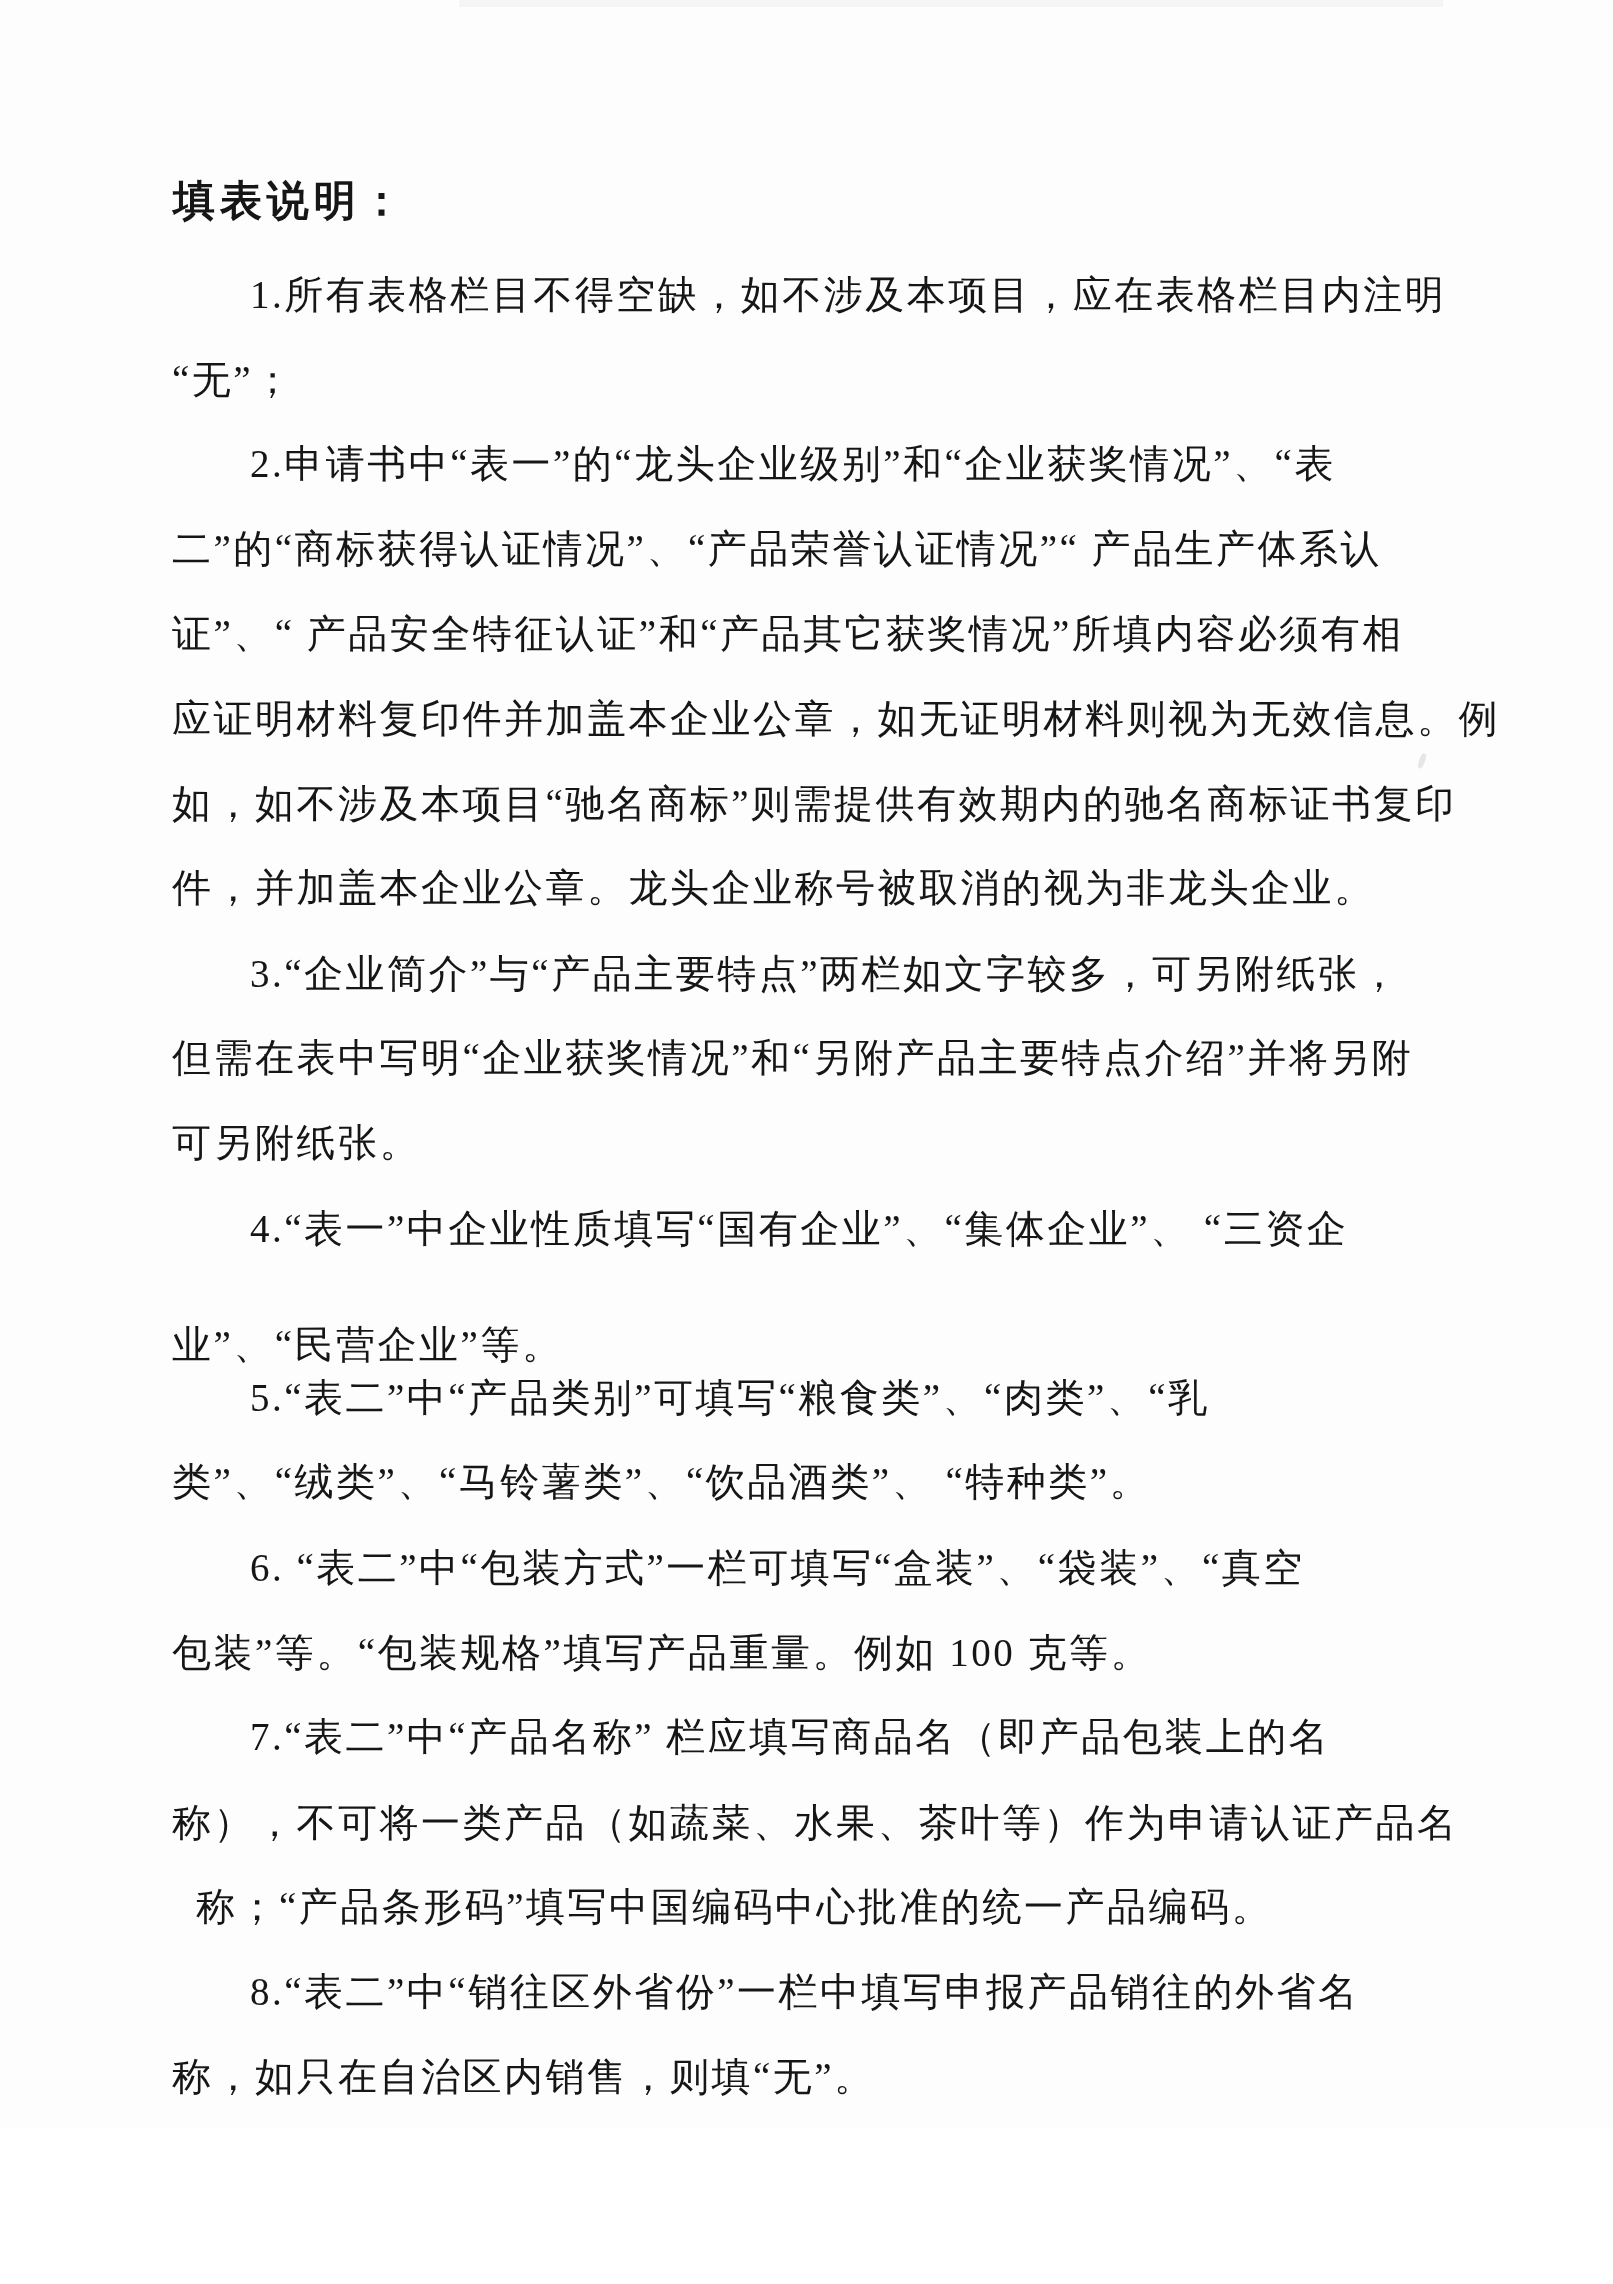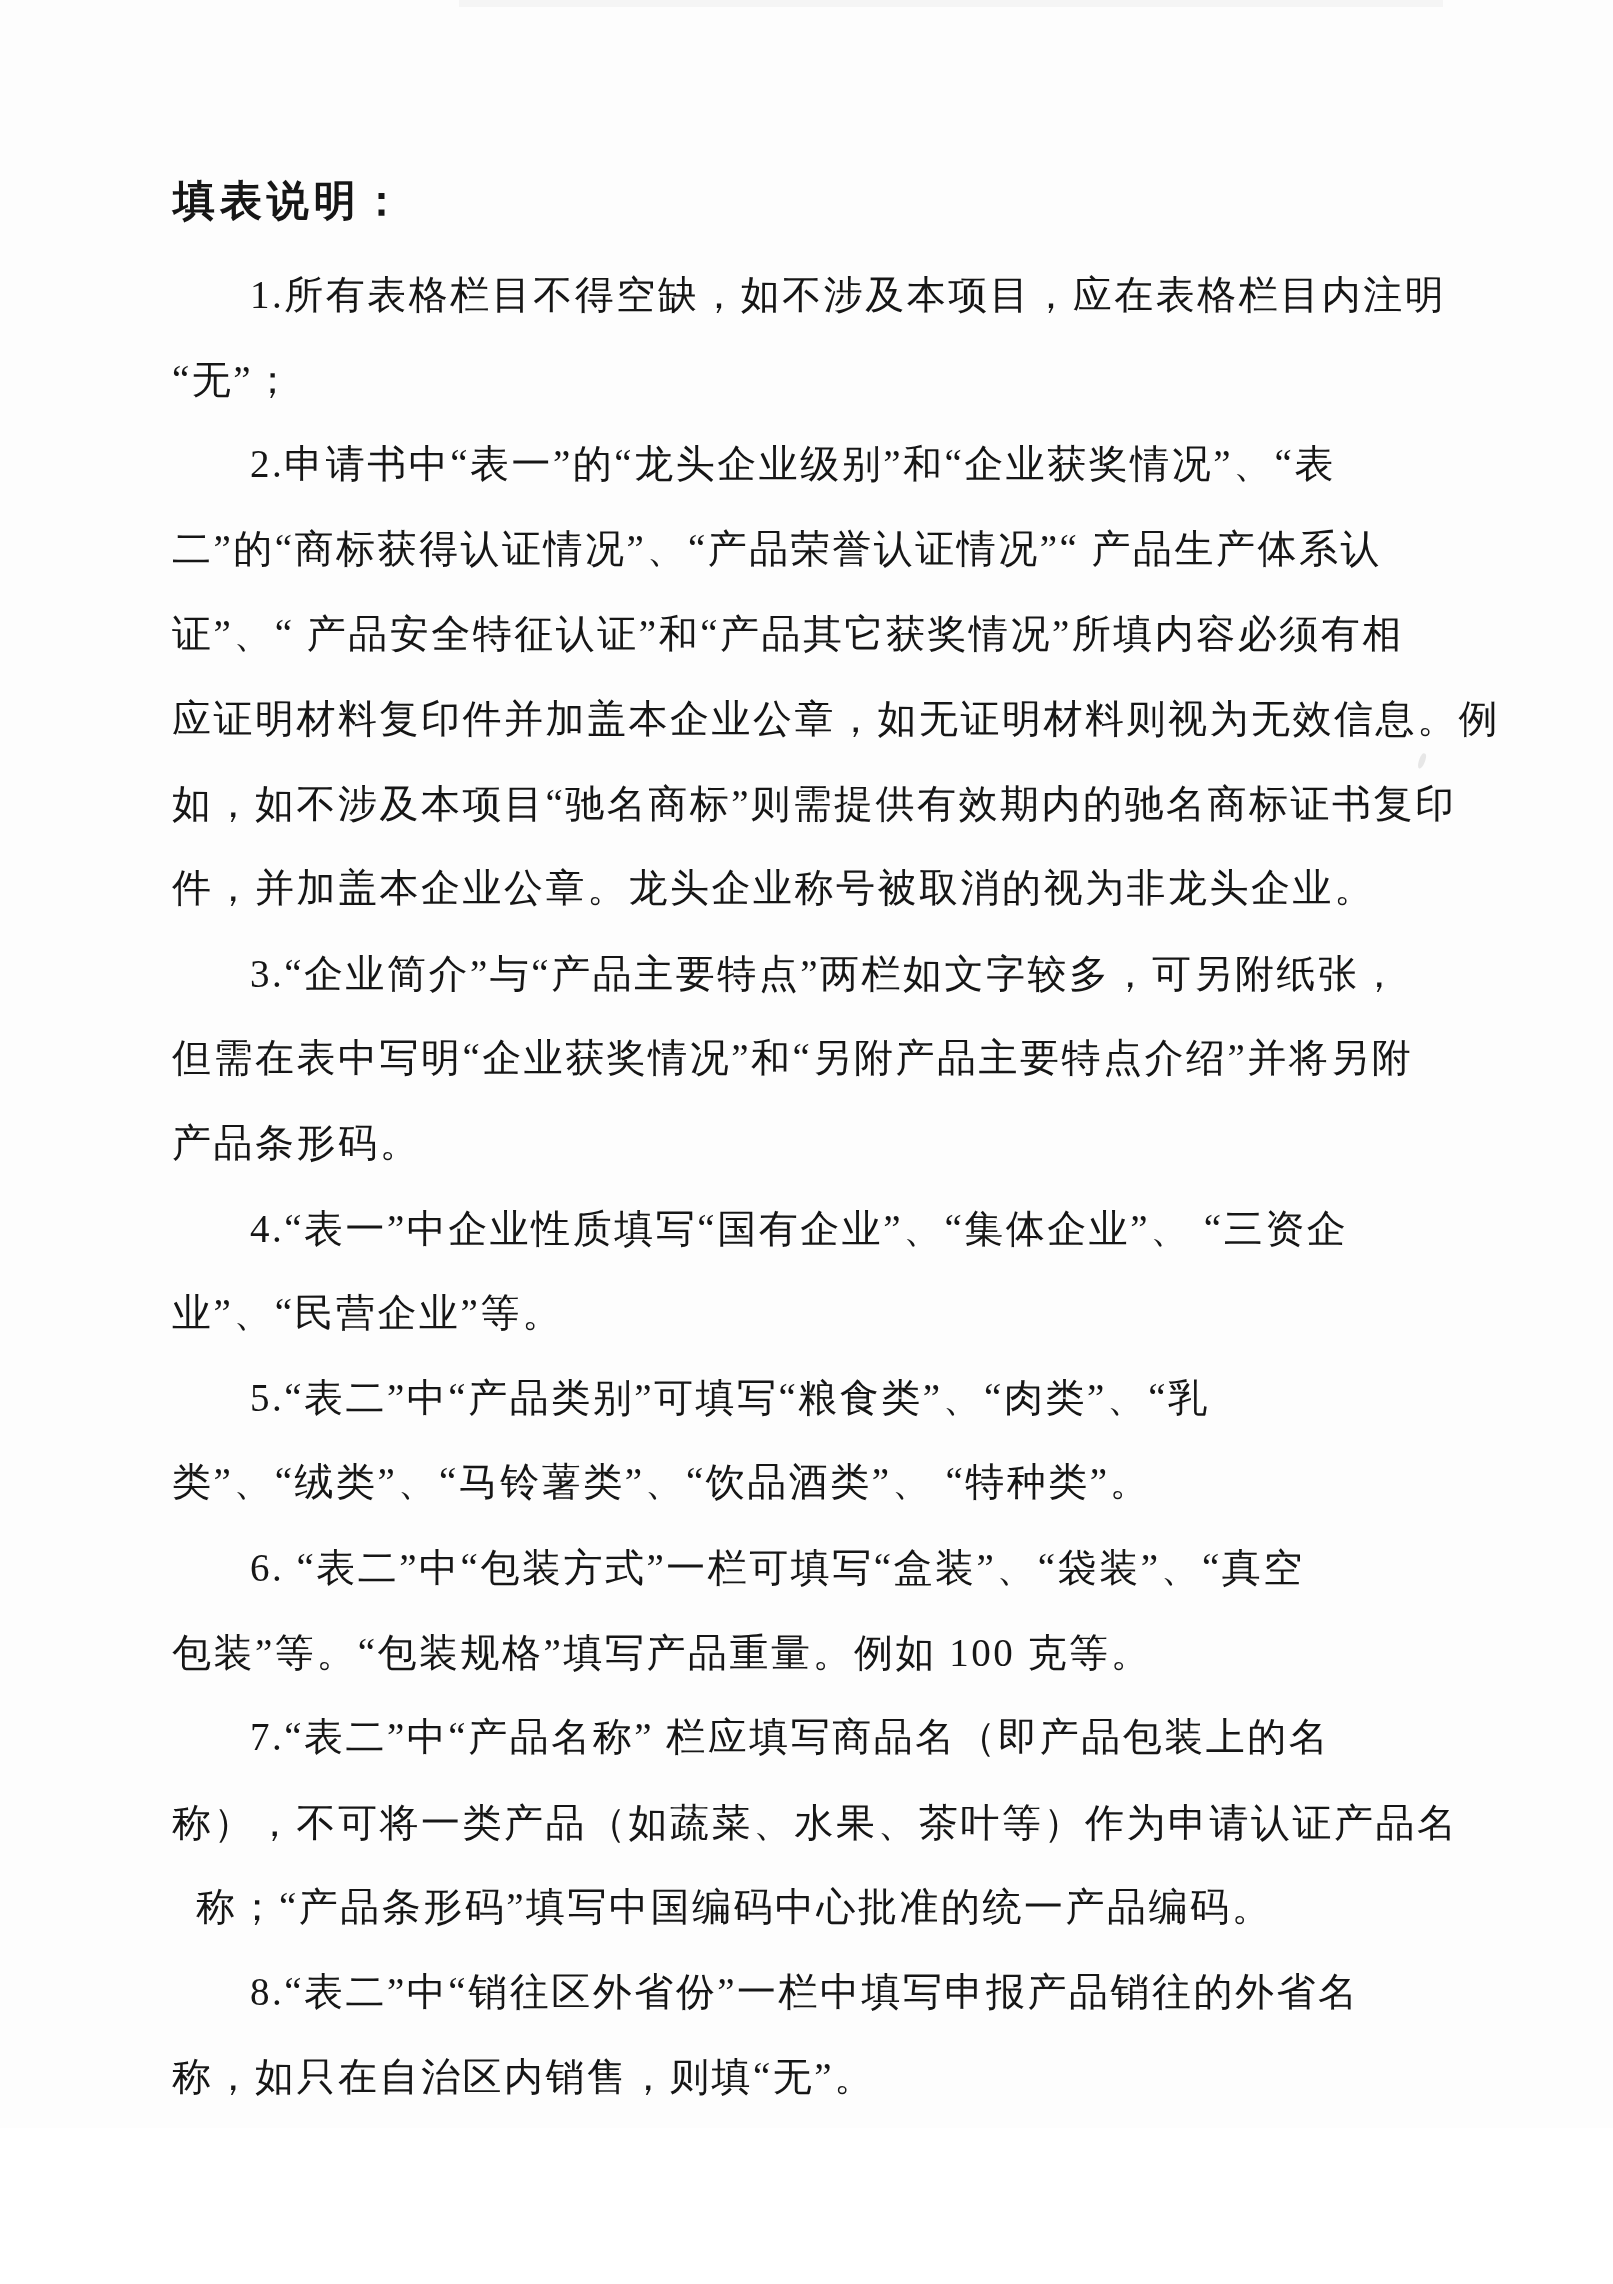--- a/index.html
+++ b/index.html
@@ -70,23 +70,23 @@
       <div class="text-line indent" style="top: 272px;">1.所有表格栏目不得空缺，如不涉及本项目，应在表格栏目内注明</div>
       <div class="text-line" style="top: 357px;">“无”；</div>
       <div class="text-line indent" style="top: 441px;">2.申请书中“表一”的“龙头企业级别”和“企业获奖情况”、“表</div>
       <div class="text-line" style="top: 526px;">二”的“商标获得认证情况”、“产品荣誉认证情况”“ 产品生产体系认</div>
       <div class="text-line" style="top: 611px;">证”、“ 产品安全特征认证”和“产品其它获奖情况”所填内容必须有相</div>
       <div class="text-line" style="top: 696px;">应证明材料复印件并加盖本企业公章，如无证明材料则视为无效信息。例</div>
       <div class="text-line" style="top: 781px;">如，如不涉及本项目“驰名商标”则需提供有效期内的驰名商标证书复印</div>
       <div class="text-line" style="top: 865px;">件，并加盖本企业公章。龙头企业称号被取消的视为非龙头企业。</div>
       <div class="text-line indent" style="top: 951px;">3.“企业简介”与“产品主要特点”两栏如文字较多，可另附纸张，</div>
       <div class="text-line" style="top: 1035px;">但需在表中写明“企业获奖情况”和“另附产品主要特点介绍”并将另附</div>
-      <div class="text-line" style="top: 1120px;">产品条形码。</div>
+      <div class="text-line" style="top: 1120px;">可另附纸张。</div>
       <div class="text-line indent" style="top: 1206px;">4.“表一”中企业性质填写“国有企业”、“集体企业”、 “三资企</div>
-      <div class="text-line" style="top: 1290px;">业”、“民营企业”等。</div>
+      <div class="text-line" style="top: 1322px;">业”、“民营企业”等。</div>
       <div class="text-line indent" style="top: 1375px;">5.“表二”中“产品类别”可填写“粮食类”、“肉类”、“乳</div>
       <div class="text-line" style="top: 1459px;">类”、“绒类”、“马铃薯类”、“饮品酒类”、 “特种类”。</div>
       <div class="text-line indent" style="top: 1545px;">6. “表二”中“包装方式”一栏可填写“盒装”、“袋装”、“真空</div>
       <div class="text-line" style="top: 1630px;">包装”等。“包装规格”填写产品重量。例如 100 克等。</div>
       <div class="text-line indent" style="top: 1714px;">7.“表二”中“产品名称” 栏应填写商品名（即产品包装上的名</div>
       <div class="text-line" style="top: 1800px;">称），不可将一类产品（如蔬菜、水果、茶叶等）作为申请认证产品名</div>
       <div class="text-line" style="top: 1884px; margin-left: 24px;">称；“产品条形码”填写中国编码中心批准的统一产品编码。</div>
       <div class="text-line indent" style="top: 1969px;">8.“表二”中“销往区外省份”一栏中填写申报产品销往的外省名</div>
       <div class="text-line" style="top: 2054px;">称，如只在自治区内销售，则填“无”。</div>
     </div>

